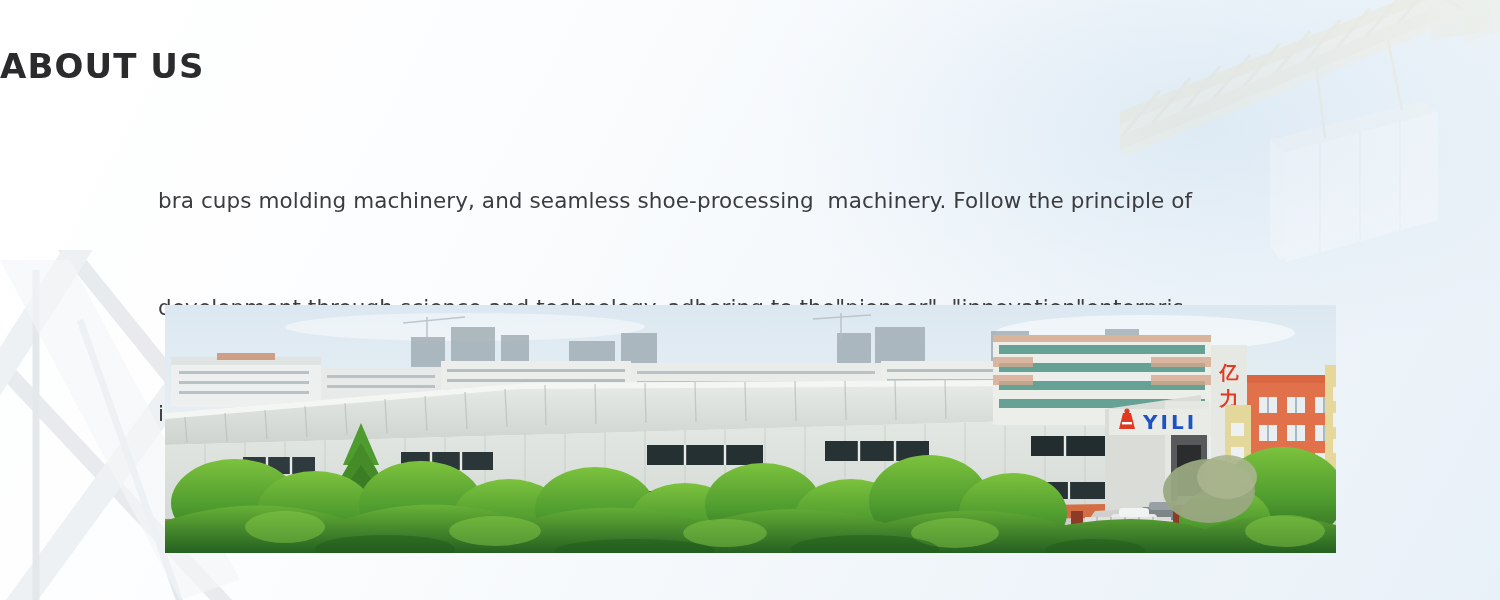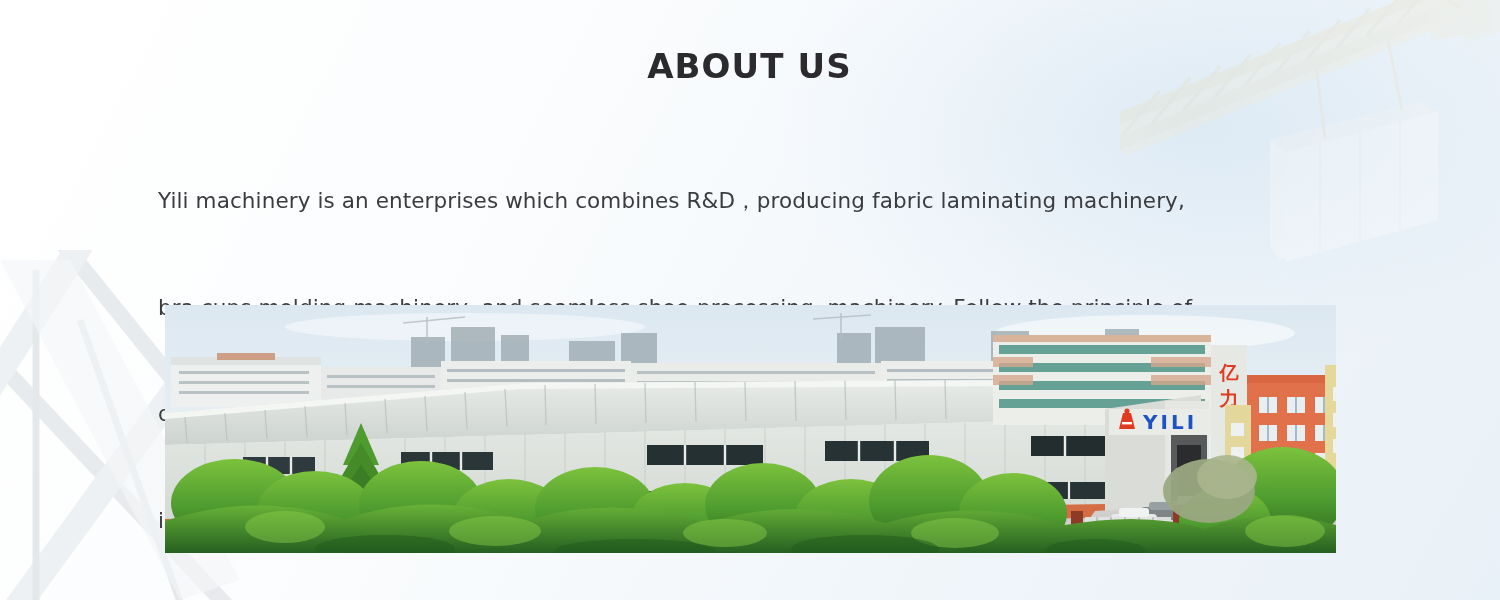--- a/index.html
+++ b/index.html
@@ -49,27 +49,26 @@
     width: 760px; height: 420px;
     background: radial-gradient(ellipse at 55% 45%, rgba(206,225,240,0.55) 0%, rgba(222,235,246,0.30) 45%, rgba(255,255,255,0) 72%);
   }
 
   
   .content { position:relative; z-index:3; }
 
   .page-title {
     position:absolute;
     left:0; right:16px; top:46px;
-    text-align:center;
+    text-align:left;
     font-family:"DejaVu Sans", sans-serif;
     font-size: 34px;
     font-weight: 700;
     letter-spacing: 1.1px;
     color:#2b2b2d;
-    padding-left:15px;
   }
 
   .about-copy {
     position:absolute;
     left: 158px;
     top: 112px;
     width: 1188px;
     font-size: 21.5px;
     line-height: 35.5px;
     color: #3a3c3f;
@@ -164,21 +163,20 @@
         <path d="M 60 10 L 130 10 L 300 330 L 240 350 Z" fill="#f4f6f8" opacity="0.65"></path>
       </svg>
     </div>
   </div>
 
   <div class="content">
 
     <h1 class="page-title">ABOUT US</h1>
 
     <div class="about-copy">
-      <span class="ln">Yili machinery is an enterprises which combines R&amp;D，producing fabric laminating machinery,</span>
       <span class="ln">bra cups molding machinery, and seamless shoe-processing  machinery. Follow the principle of</span>
       <span class="ln">development through science and technology. adhering to the"pioneer"  "innovation"enterpris-</span>
       <span class="ln">ing" concept; Yili is the first in the industry to develop and successfully launched many  revolu-</span>
       
     </div>
 
     <div class="photo-frame">
       <svg viewBox="0 0 1171 248" preserveAspectRatio="none" role="img">
         <defs>
           <linearGradient id="sky" x1="0" y1="0" x2="0" y2="1">

